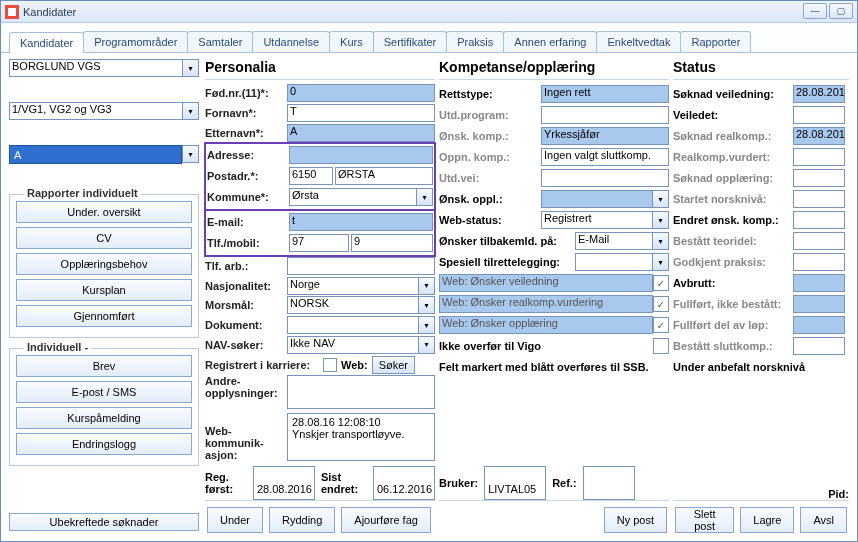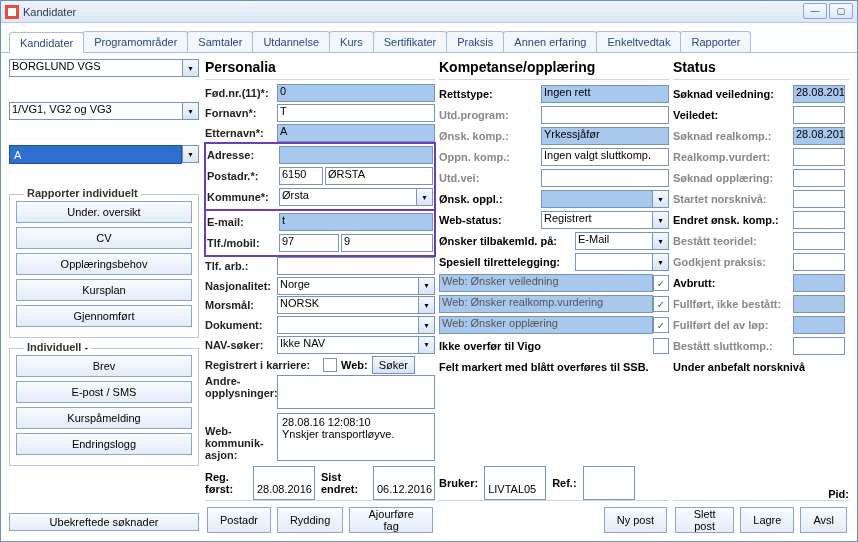--- a/index.html
+++ b/index.html
@@ -21,21 +21,21 @@
   .groupbox > .legend { position:absolute; top:-8px; left:14px; background:#fff; padding:0 3px; font-weight:bold; color:#333; font-size:11px; }
   .btn-wide { display:block; width:100%; height:22px; border:1px solid #8aa6cc; background:linear-gradient(#f9fcff,#e3ecf8); margin-bottom:4px; cursor:pointer; }
   .maincols { flex:1; display:flex; gap:4px; }
   .col { display:flex; flex-direction:column; }
   .col.personalia { width: 230px; }
   .col.kompetanse { width: 230px; }
   .col.status { flex:1; }
   .colheader { font-weight:bold; font-size:14px; margin-bottom:2px; }
   .sep { border-top:1px solid #c9d6e7; margin:2px 0 4px; }
   .row { display:flex; align-items:center; height:20px; margin-bottom:1px; }
-  .lbl { width: 72px; font-weight:bold; color:#222; }
+  .lbl { width: 82px; font-weight:bold; color:#222; }
   .val { flex:1; height:18px; border:1px solid #7a94b8; background:#fff; padding:0 2px; overflow:hidden; white-space:nowrap; }
   .val.sel { background:#a8c8ee; }
   .val.short { flex:0 0 44px; }
   .dropdown { display:flex; flex:1; }
   .dropdown .val { border-right:none; }
   .ddbtn { width:17px; height:18px; border:1px solid #7a94b8; background:linear-gradient(#f5f9ff,#d6e4f7); display:flex; align-items:center; justify-content:center; font-size:8px; cursor:pointer;}
   .highlight-box { border:2px solid #6a3eb5; padding:1px; margin:-1px; }
   .komp-lbl { width:102px; font-weight:bold; }
   .komp-lbl.gray { color:#888; }
   .check { width:16px; height:16px; border:1px solid #7a94b8; background:#fff; display:inline-flex; align-items:center; justify-content:center; font-size:10px; color:#2a7a2a; }
@@ -213,21 +213,21 @@
           </div>
 
         <div class="reg-row">
           <span style="font-weight:bold">Reg. først:</span>
           <span class="mini-inp" style="width:62px">28.08.2016</span>
           <span style="font-weight:bold">Sist endret:</span>
           <span class="mini-inp" style="width:62px">06.12.2016</span>
         </div>
 
         <div class="footer">
-          <button class="fbtn">Postadr</button>
+          <button class="fbtn">Under</button>
           <button class="fbtn">Rydding</button>
           <button class="fbtn">Ajourføre fag</button>
         </div>
       </div>
 
       <div class="col kompetanse">
         <div class="colheader">Kompetanse/opplæring</div>
         <div class="sep"></div>
         <div id="komp-rows">
             <div class="row">

